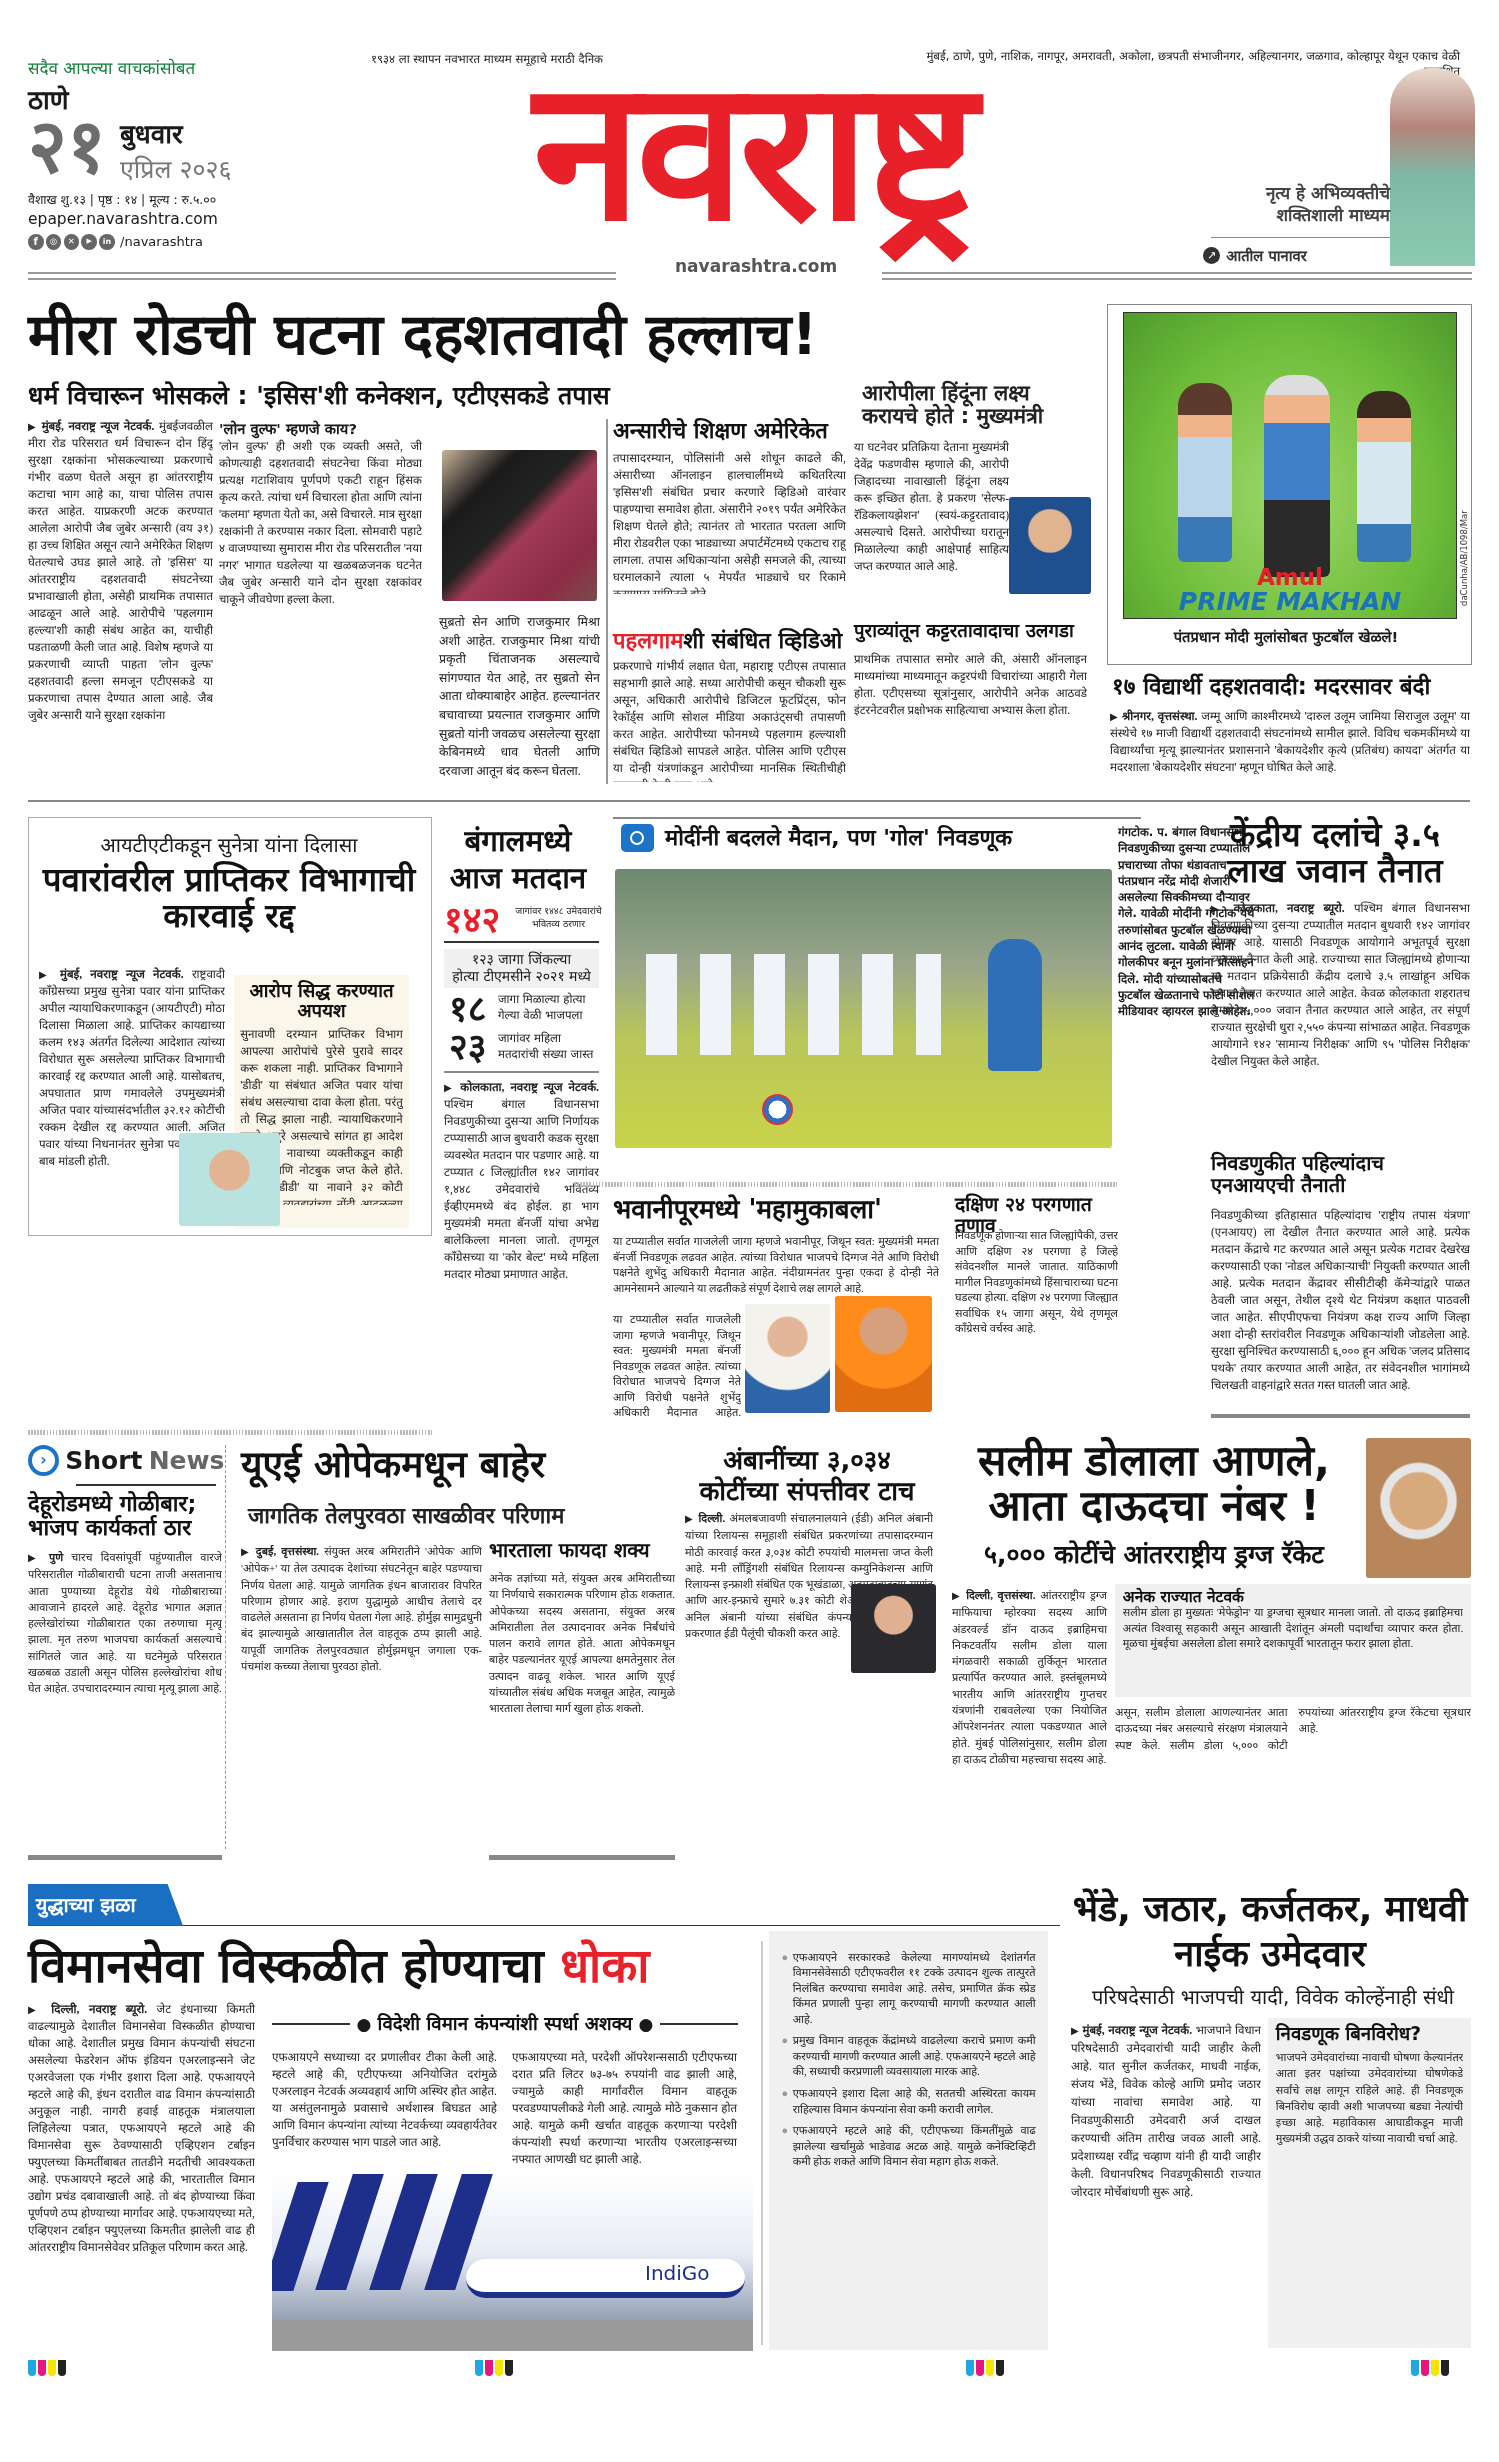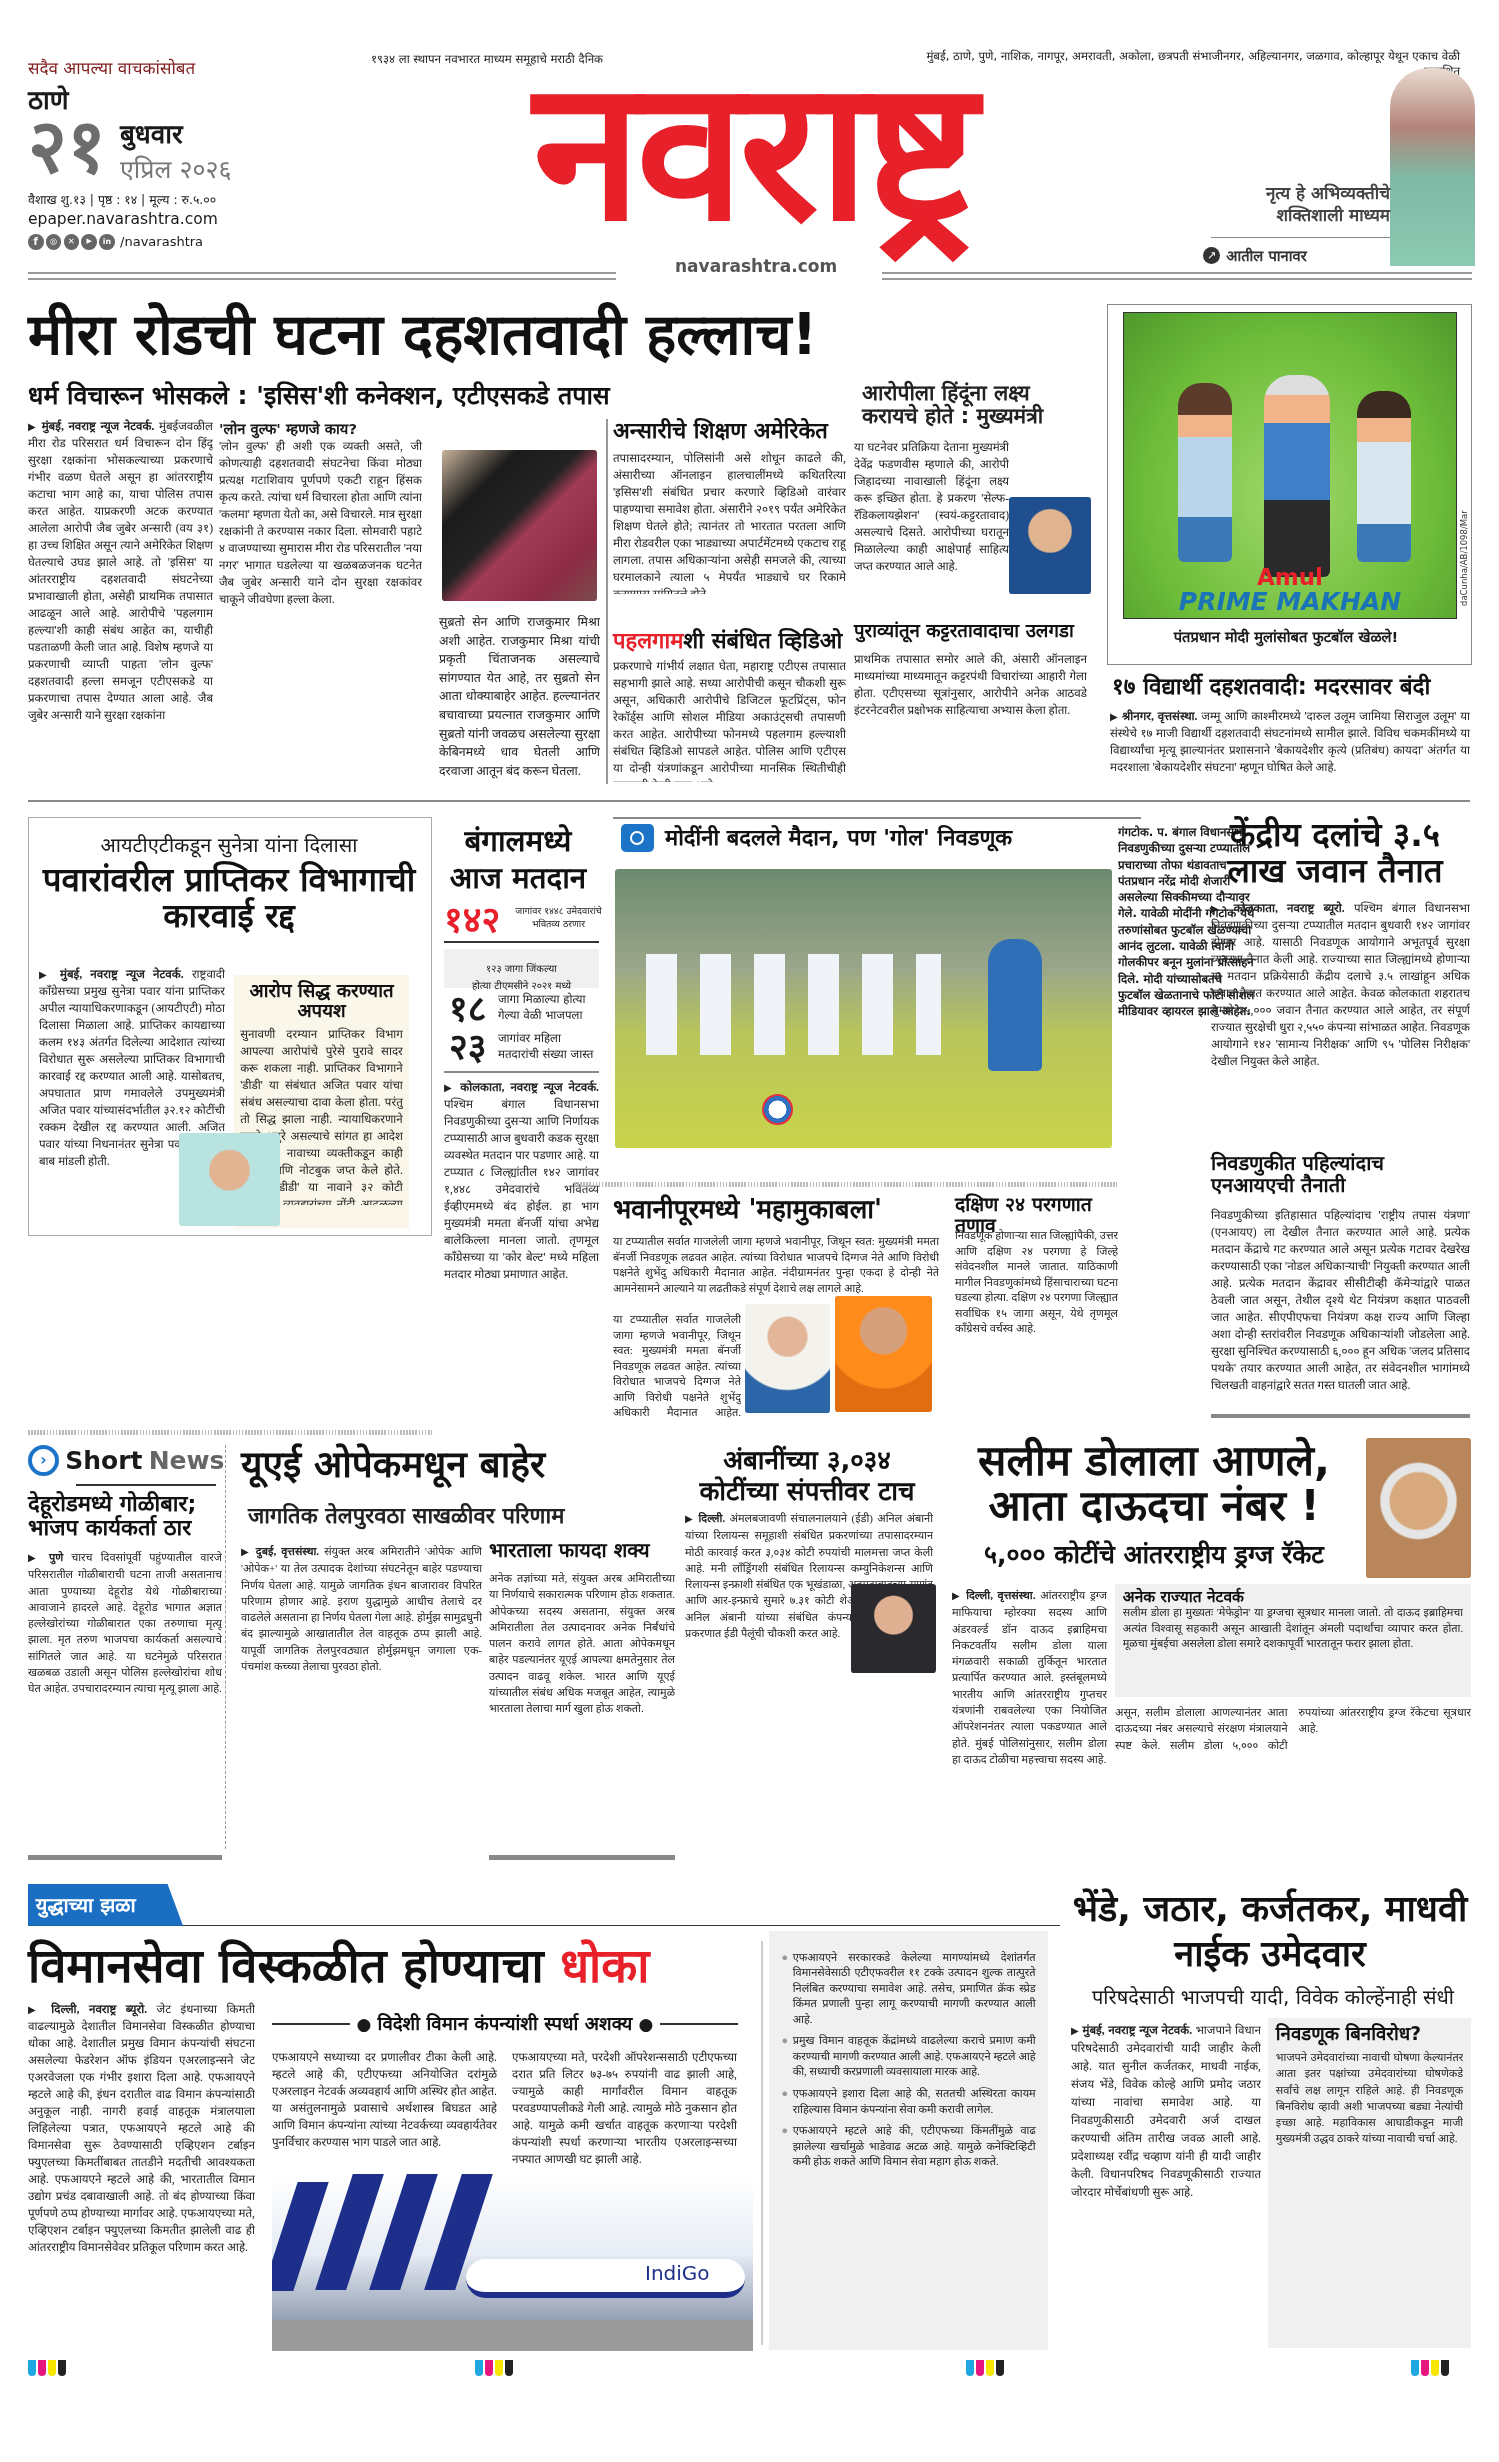--- a/index.html
+++ b/index.html
@@ -16,21 +16,21 @@
 .photo{border-radius:3.1px;overflow:hidden}
 .hl{font-weight:bold;color:#111;line-height:1.08}
 .box-grey{background:#f0f0f0}
 .box-cream{background:#faf6ea}
 .mark{display:flex;gap:2.3px}
 .mark span{width:7.8px;height:15.5px;border-radius:0 0 4.7px 4.7px;display:block}
 </style>
 </head>
 <body>
 
-<div class="abs" style="left:28px;top:56px;font-size:17px;color:#7f1d1d">सदैव आपल्या वाचकांसोबत</div>
+<div class="abs" style="left:28px;top:56px;font-size:17px;color:#15803d">सदैव आपल्या वाचकांसोबत</div>
 <div class="abs" style="left:28px;top:81px;font-size:26px;font-weight:bold">ठाणे</div>
 <div class="abs" style="left:28px;top:109px;font-size:75px;font-weight:bold;color:#6d6d6d;line-height:1">२१</div>
 <div class="abs" style="left:120px;top:115px;font-size:26px;font-weight:bold">बुधवार</div>
 <div class="abs" style="left:120px;top:151px;font-size:25px;color:#777">एप्रिल २०२६</div>
 <div class="abs" style="left:28px;top:191px;font-size:12.4px">वैशाख शु.१३ | पृष्ठ : १४ | मूल्य : रु.५.००</div>
 <div class="abs" style="left:28px;top:210px;font-size:15.5px">epaper.navarashtra.com</div>
 <div class="abs" style="left:28px;top:234px;display:flex;gap:2.3px;align-items:center">
   <span style="width:15.5px;height:15.5px;border-radius:50%;background:#666;color:#fff;font-size:10px;text-align:center;line-height:15.5px;font-weight:bold">f</span>
   <span style="width:15.5px;height:15.5px;border-radius:50%;background:#666;color:#fff;font-size:8.5px;text-align:center;line-height:15.5px">◎</span>
   <span style="width:15.5px;height:15.5px;border-radius:50%;background:#666;color:#fff;font-size:8.5px;text-align:center;line-height:15.5px">✕</span>
@@ -103,21 +103,21 @@
 <div class="abs box-cream" style="left:234px;top:975px;width:175px;height:253px;padding:6.2px">
   <div class="hl" style="text-align:center;font-size:18.6px">आरोप सिद्ध करण्यात अपयश</div>
   <div class="body-text small" style="height:179px;overflow:hidden;margin-top:4.7px">सुनावणी दरम्यान प्राप्तिकर विभाग आपल्या आरोपांचे पुरेसे पुरावे सादर करू शकला नाही. प्राप्तिकर विभागाने 'डीडी' या संबंधात अजित पवार यांचा संबंध असल्याचा दावा केला होता. परंतु तो सिद्ध झाला नाही. न्यायाधिकरणाने पुरावे अपुरे असल्याचे सांगत हा आदेश रद्द केला. नावाच्या व्यक्तीकडून काही डायरी आणि नोटबुक जप्त केले होते. यामध्ये 'डीडी' या नावाने ३२ कोटी रुपयांच्या व्यवहारांच्या नोंदी आढळल्या होत्या.</div>
 </div>
 <div class="abs photo" style="left:179px;top:1133px;width:101px;height:93px;background:radial-gradient(circle at 50% 40%,#e2b492 0 26%,#b8e3e0 28% 100%)"></div>
 
 <div class="abs hl" style="left:442px;top:823px;width:152px;text-align:center;font-size:29.5px;line-height:1.25">बंगालमध्ये आज मतदान</div>
 <div class="abs" style="left:444px;top:902px;font-size:36px;font-weight:bold;color:#e8202a;line-height:1">१४२</div>
 <div class="abs" style="left:512px;top:904px;width:93px;font-size:9.3px;text-align:center">जागांवर १४४८ उमेदवारांचे भवितव्य ठरणार</div>
 <div class="abs" style="left:444px;top:941px;width:155px;height:1.6px;background:#333"></div>
-<div class="abs box-grey" style="left:444px;top:949px;width:155px;height:39px;text-align:center;font-size:10px;line-height:17px;padding-top:11px">
+<div class="abs box-grey" style="left:444px;top:949px;width:155px;height:39px;text-align:center;font-size:14px;line-height:17px;padding-top:2px">
   <div>१२३ जागा जिंकल्या</div>
   <div>होत्या टीएमसीने २०२१ मध्ये</div>
 </div>
 <div class="abs" style="left:449px;top:991px;font-size:36px;font-weight:bold;line-height:1">१८</div>
 <div class="abs" style="left:498px;top:992px;width:105px;font-size:11.6px;line-height:15.5px">जागा मिळाल्या होत्या गेल्या वेळी भाजपला</div>
 <div class="abs" style="left:449px;top:1029px;font-size:36px;font-weight:bold;line-height:1">२३</div>
 <div class="abs" style="left:498px;top:1031px;width:105px;font-size:11.6px;line-height:15.5px">जागांवर महिला मतदारांची संख्या जास्त</div>
 <div class="abs" style="left:444px;top:1071px;width:155px;height:1.6px;background:#888"></div>
 <div class="abs body-text small" style="left:444px;top:1079px;width:155px;height:342px;overflow:hidden"><span class="dateline">कोलकाता, नवराष्ट्र न्यूज नेटवर्क.</span> <span>पश्चिम बंगाल विधानसभा निवडणुकीच्या दुसऱ्या आणि निर्णायक टप्प्यासाठी आज बुधवारी कडक सुरक्षा व्यवस्थेत मतदान पार पडणार आहे. या टप्प्यात ८ जिल्ह्यांतील १४२ जागांवर १,४४८ उमेदवारांचे भवितव्य ईव्हीएममध्ये बंद होईल. हा भाग मुख्यमंत्री ममता बॅनर्जी यांचा अभेद्य बालेकिल्ला मानला जातो. तृणमूल काँग्रेसच्या या 'कोर बेल्ट' मध्ये महिला मतदार मोठ्या प्रमाणात आहेत.</span></div>
 

